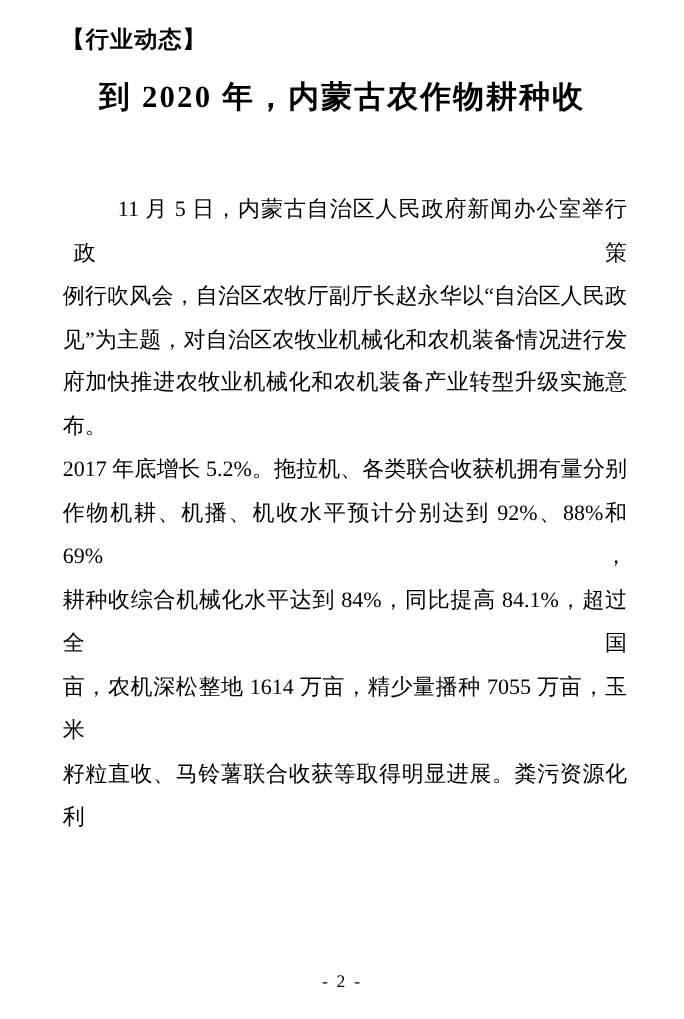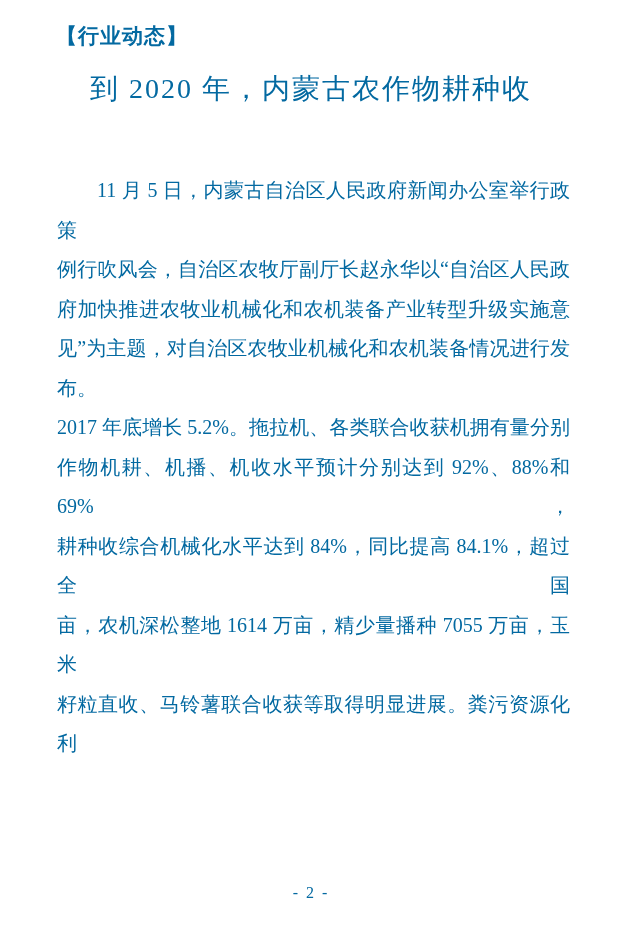--- a/index.html
+++ b/index.html
@@ -5,40 +5,40 @@
   html, body {
     margin: 0;
     padding: 0;
     background: #ffffff;
   }
   .page {
     position: relative;
     width: 622px;
     height: 926px;
     background: #ffffff;
-    color: #0369a1;
+    color: #000000;
     font-family: "Liberation Serif", "DejaVu Serif", serif;
     overflow: hidden;
   }
   .section-header {
     position: absolute;
     left: 56px;
     top: 22px;
     font-size: 21px;
     font-weight: bold;
     letter-spacing: 1px;
     font-family: "Liberation Sans", "DejaVu Sans", sans-serif;
   }
   .title-block {
     position: absolute;
     left: 0;
     top: 60px;
     width: 100%;
     text-align: center;
-    font-weight: normal;
+    font-weight: bold;
     font-size: 28px;
     letter-spacing: 2px;
   }
   .title-line {
     line-height: 57px;
   }
   .body-block {
     position: absolute;
     left: 57px;
     top: 171px;
@@ -46,20 +46,21 @@
     font-size: 20px;
     line-height: 39.5px;
   }
   .line {
     text-align: justify;
     text-align-last: justify;
     white-space: normal;
   }
   .line.first {
     text-indent: 2em;
+    margin-left: 10px;
   }
   .line.end {
     text-align-last: left;
   }
   .footer {
     position: absolute;
     left: 0;
     top: 884px;
     width: 100%;
     text-align: center;
@@ -74,22 +75,22 @@
 
   <div class="section-header">【行业动态】</div>
 
   <div class="title-block">
     <div class="title-line">到 2020 年，内蒙古农作物耕种收</div>
   </div>
 
   <div class="body-block">
     <div class="line first">11 月 5 日，内蒙古自治区人民政府新闻办公室举行政策</div>
     <div class="line">例行吹风会，自治区农牧厅副厅长赵永华以“自治区人民政</div>
+    <div class="line">见”为主题，对自治区农牧业机械化和农机装备情况进行发</div>
     <div class="line">府加快推进农牧业机械化和农机装备产业转型升级实施意</div>
-    <div class="line">见”为主题，对自治区农牧业机械化和农机装备情况进行发</div>
     <div class="line end">布。</div>
 
     <div class="line">2017 年底增长 5.2%。拖拉机、各类联合收获机拥有量分别</div>
     <div class="line">作物机耕、机播、机收水平预计分别达到 92%、88%和 69%，</div>
     <div class="line">耕种收综合机械化水平达到 84%，同比提高 84.1%，超过全国</div>
     <div class="line">亩，农机深松整地 1614 万亩，精少量播种 7055 万亩，玉米</div>
     <div class="line">籽粒直收、马铃薯联合收获等取得明显进展。粪污资源化利</div>
 
   </div>
 

